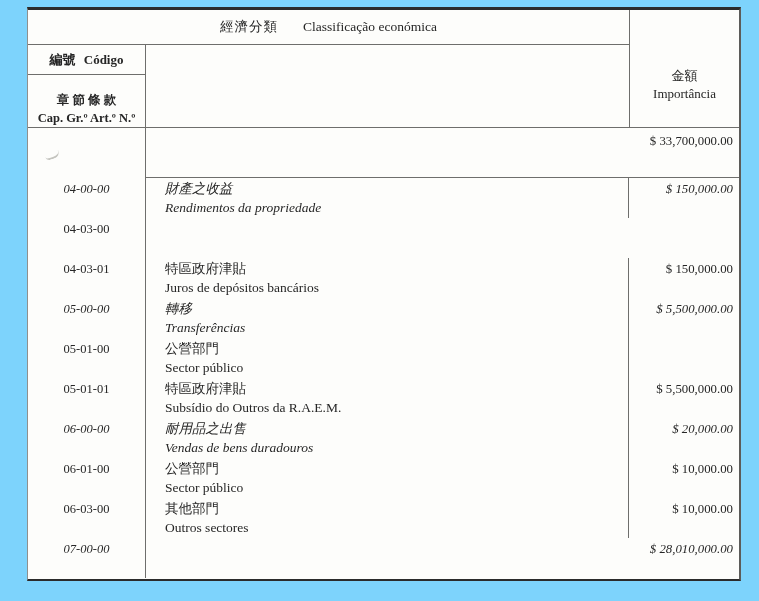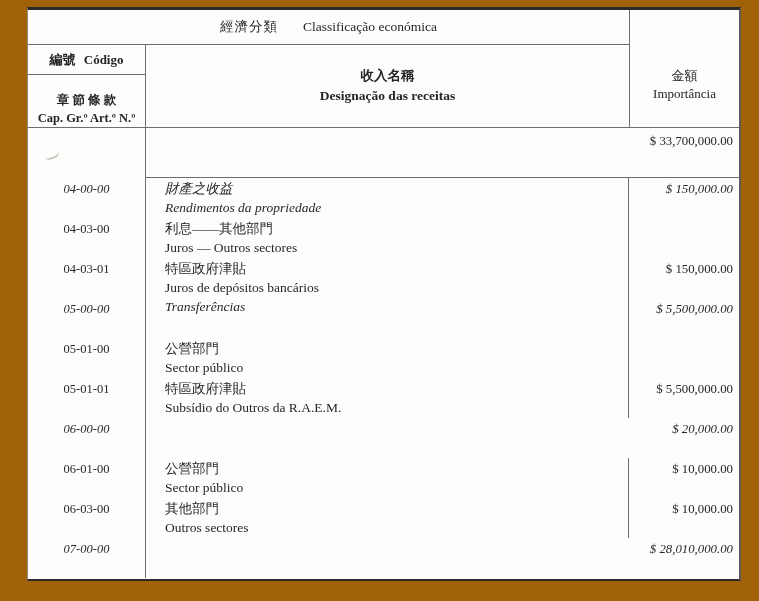--- a/index.html
+++ b/index.html
@@ -1,20 +1,20 @@
 <!DOCTYPE html>
 <html><head>
 <meta charset="utf-8">
 <style>
   * { margin:0; padding:0; box-sizing:border-box; }
   html,body { background:#ffffff; }
   .page {
     position:relative;
     width:759px; height:601px;
-    background:#a16207;
+    background:#7dd3fc;
     font-family:"Liberation Serif","DejaVu Serif",serif;
     color:#262626;
     overflow:hidden;
   }
   .table {
     position:absolute; left:27px; top:7px;
     width:714px; height:574px;
     background:#fdfdfb;
     border-top:3px solid #2b2b2b;
     border-bottom:2px solid #2b2b2b;
@@ -96,24 +96,20 @@
           <span>Classificação económica</span>
         </div>
         <div class="header-sub">
           <div class="code-header">
             <div class="code-top">編號 Código</div>
             <div class="code-bottom">
               <div>章 節 條 款</div>
               <div>Cap. Gr.º Art.º N.º</div>
             </div>
           </div>
-          <div class="desig-header">
-            <div>收入名稱</div>
-            <div>Designação das receitas</div>
-          </div>
         </div>
       </div>
       <div class="amount-header">
         <div>金額</div>
         <div>Importância</div>
       </div>
     </div>
 
     <div class="body">
 
@@ -126,39 +122,36 @@
         <div class="col1 code-cell">04-00-00</div>
         <div class="col2 name-cell">
           <div class="zh-line">財產之收益</div>
           <div class="pt-line">Rendimentos da propriedade</div>
         </div>
         <div class="col3 amount-cell">$ 150,000.00</div>
       </div>
 
       <div class="row">
         <div class="col1 code-cell">04-03-00</div>
-        <div class="col2 name-cell">
-          <div class="zh-line">利息——其他部門</div>
-          <div class="pt-line">Juros — Outros sectores</div>
-        </div>
         <div class="col3 amount-cell"></div>
       </div>
 
       <div class="row">
         <div class="col1 code-cell">04-03-01</div>
         <div class="col2 name-cell">
           <div class="zh-line">特區政府津貼</div>
           <div class="pt-line">Juros de depósitos bancários</div>
         </div>
         <div class="col3 amount-cell">$ 150,000.00</div>
       </div>
 
       <div class="row chapter">
         <div class="col1 code-cell">05-00-00</div>
         <div class="col2 name-cell">
+          <div class="zh-line">轉移</div>
           <div class="pt-line">Transferências</div>
         </div>
         <div class="col3 amount-cell">$ 5,500,000.00</div>
       </div>
 
       <div class="row">
         <div class="col1 code-cell">05-01-00</div>
         <div class="col2 name-cell">
           <div class="zh-line">公營部門</div>
           <div class="pt-line">Sector público</div>
@@ -170,20 +163,24 @@
         <div class="col1 code-cell">05-01-01</div>
         <div class="col2 name-cell">
           <div class="zh-line">特區政府津貼</div>
           <div class="pt-line">Subsídio do Outros da R.A.E.M.</div>
         </div>
         <div class="col3 amount-cell">$ 5,500,000.00</div>
       </div>
 
       <div class="row chapter">
         <div class="col1 code-cell">06-00-00</div>
+        <div class="col2 name-cell">
+          <div class="zh-line">耐用品之出售</div>
+          <div class="pt-line">Vendas de bens duradouros</div>
+        </div>
         <div class="col3 amount-cell">$ 20,000.00</div>
       </div>
 
       <div class="row">
         <div class="col1 code-cell">06-01-00</div>
         <div class="col2 name-cell">
           <div class="zh-line">公營部門</div>
           <div class="pt-line">Sector público</div>
         </div>
         <div class="col3 amount-cell">$ 10,000.00</div>

